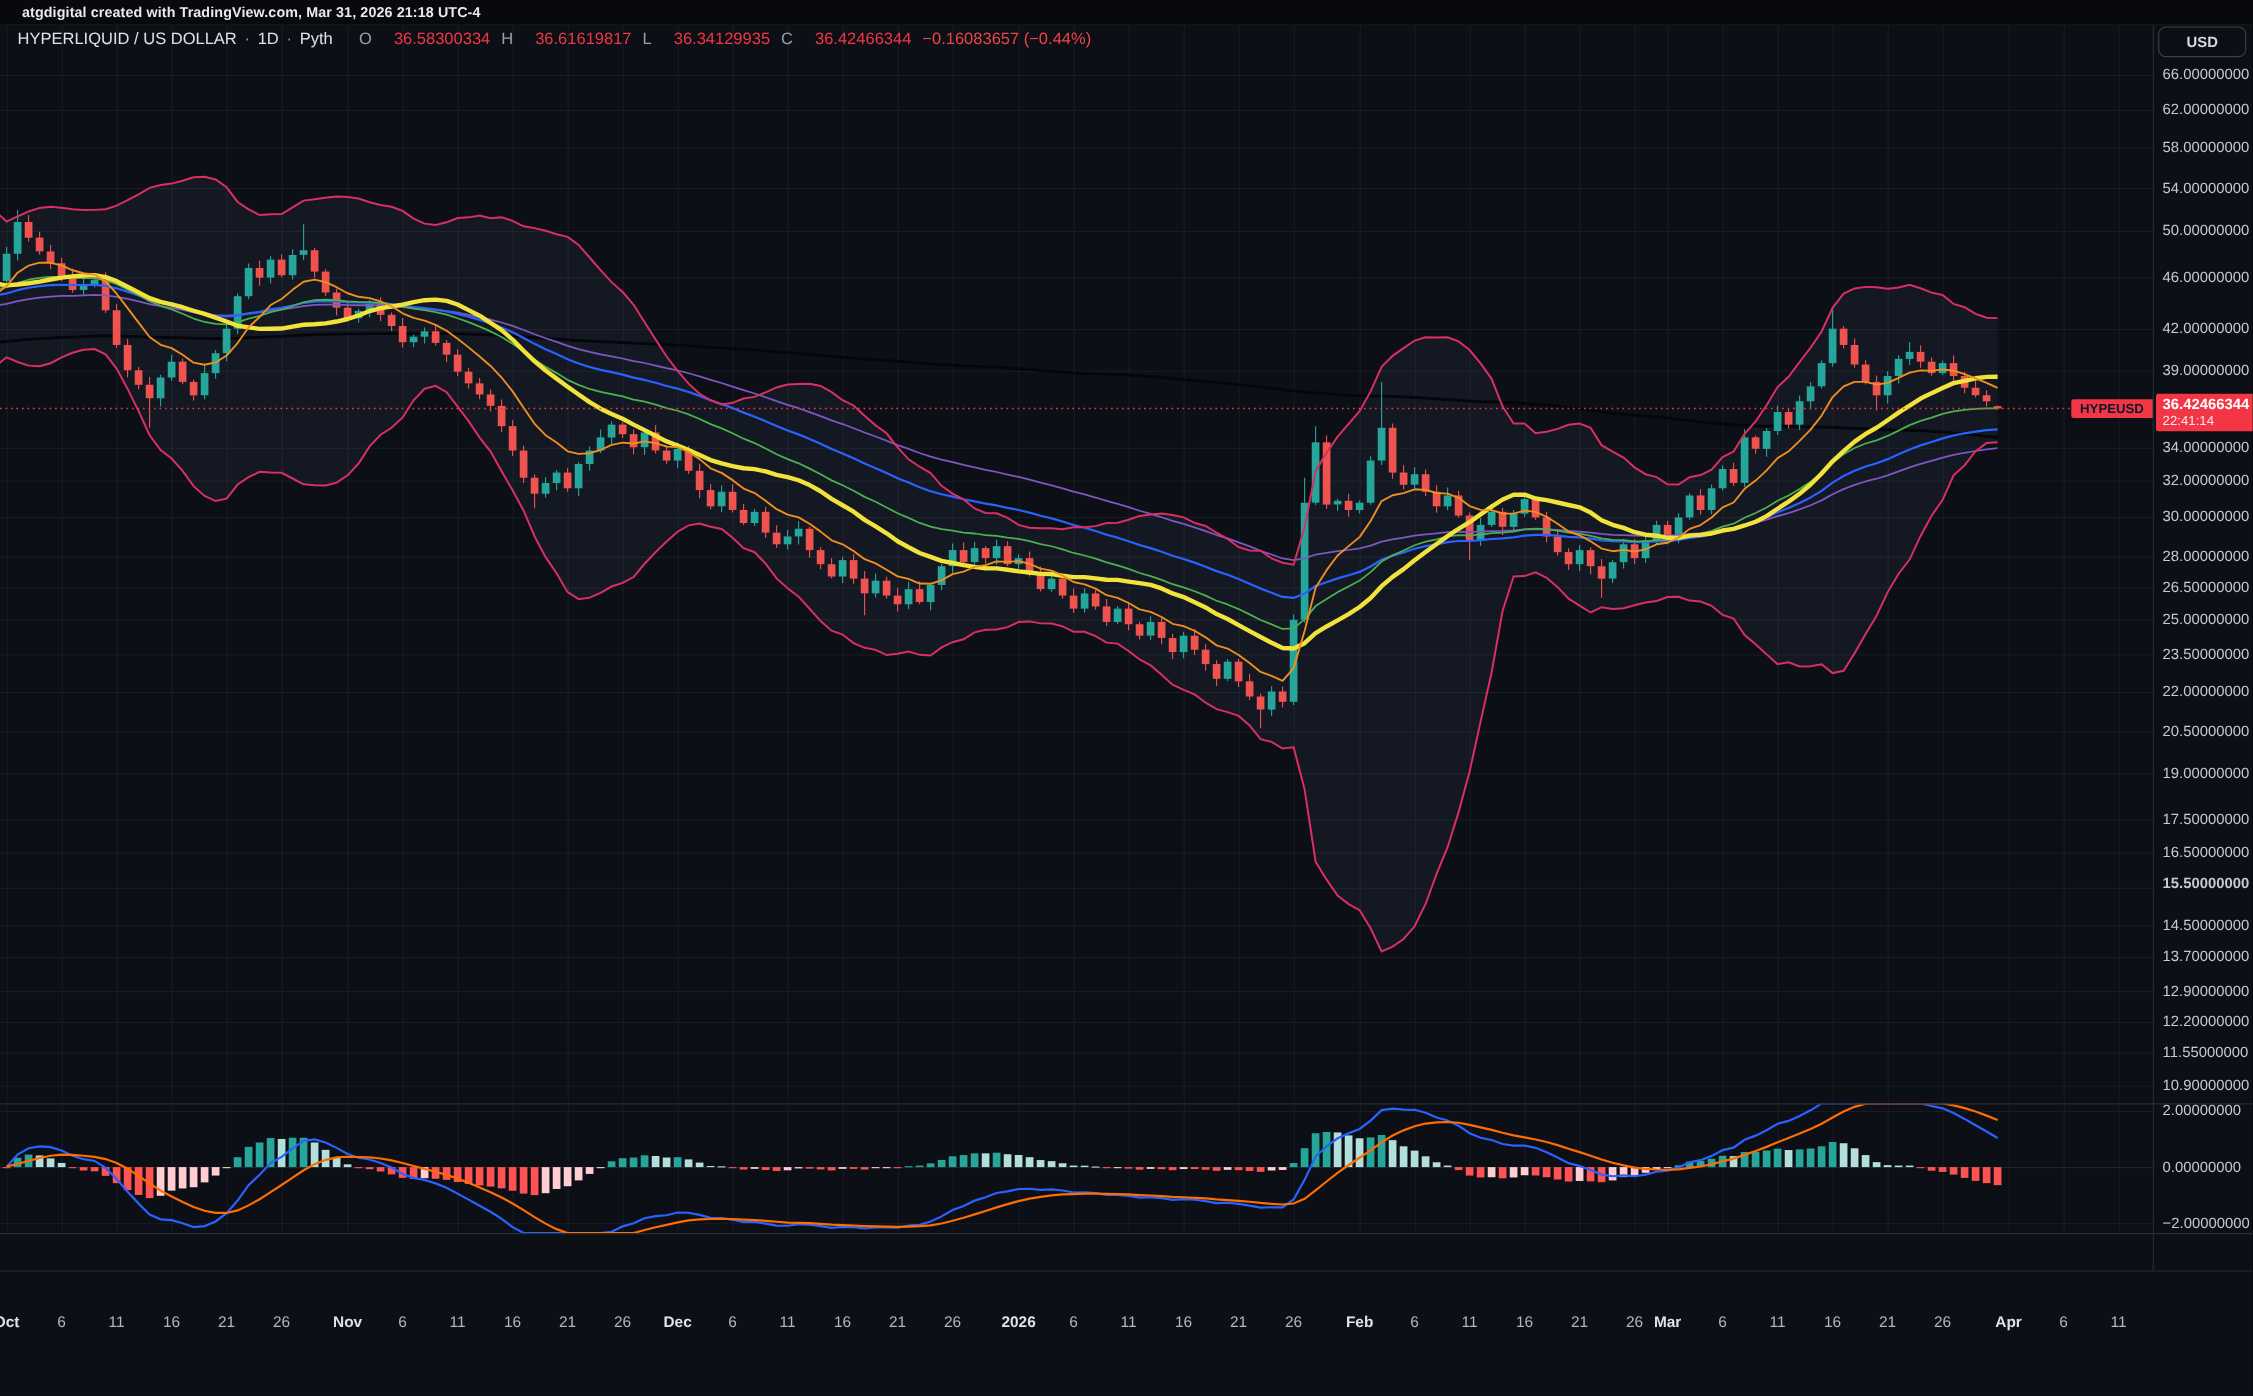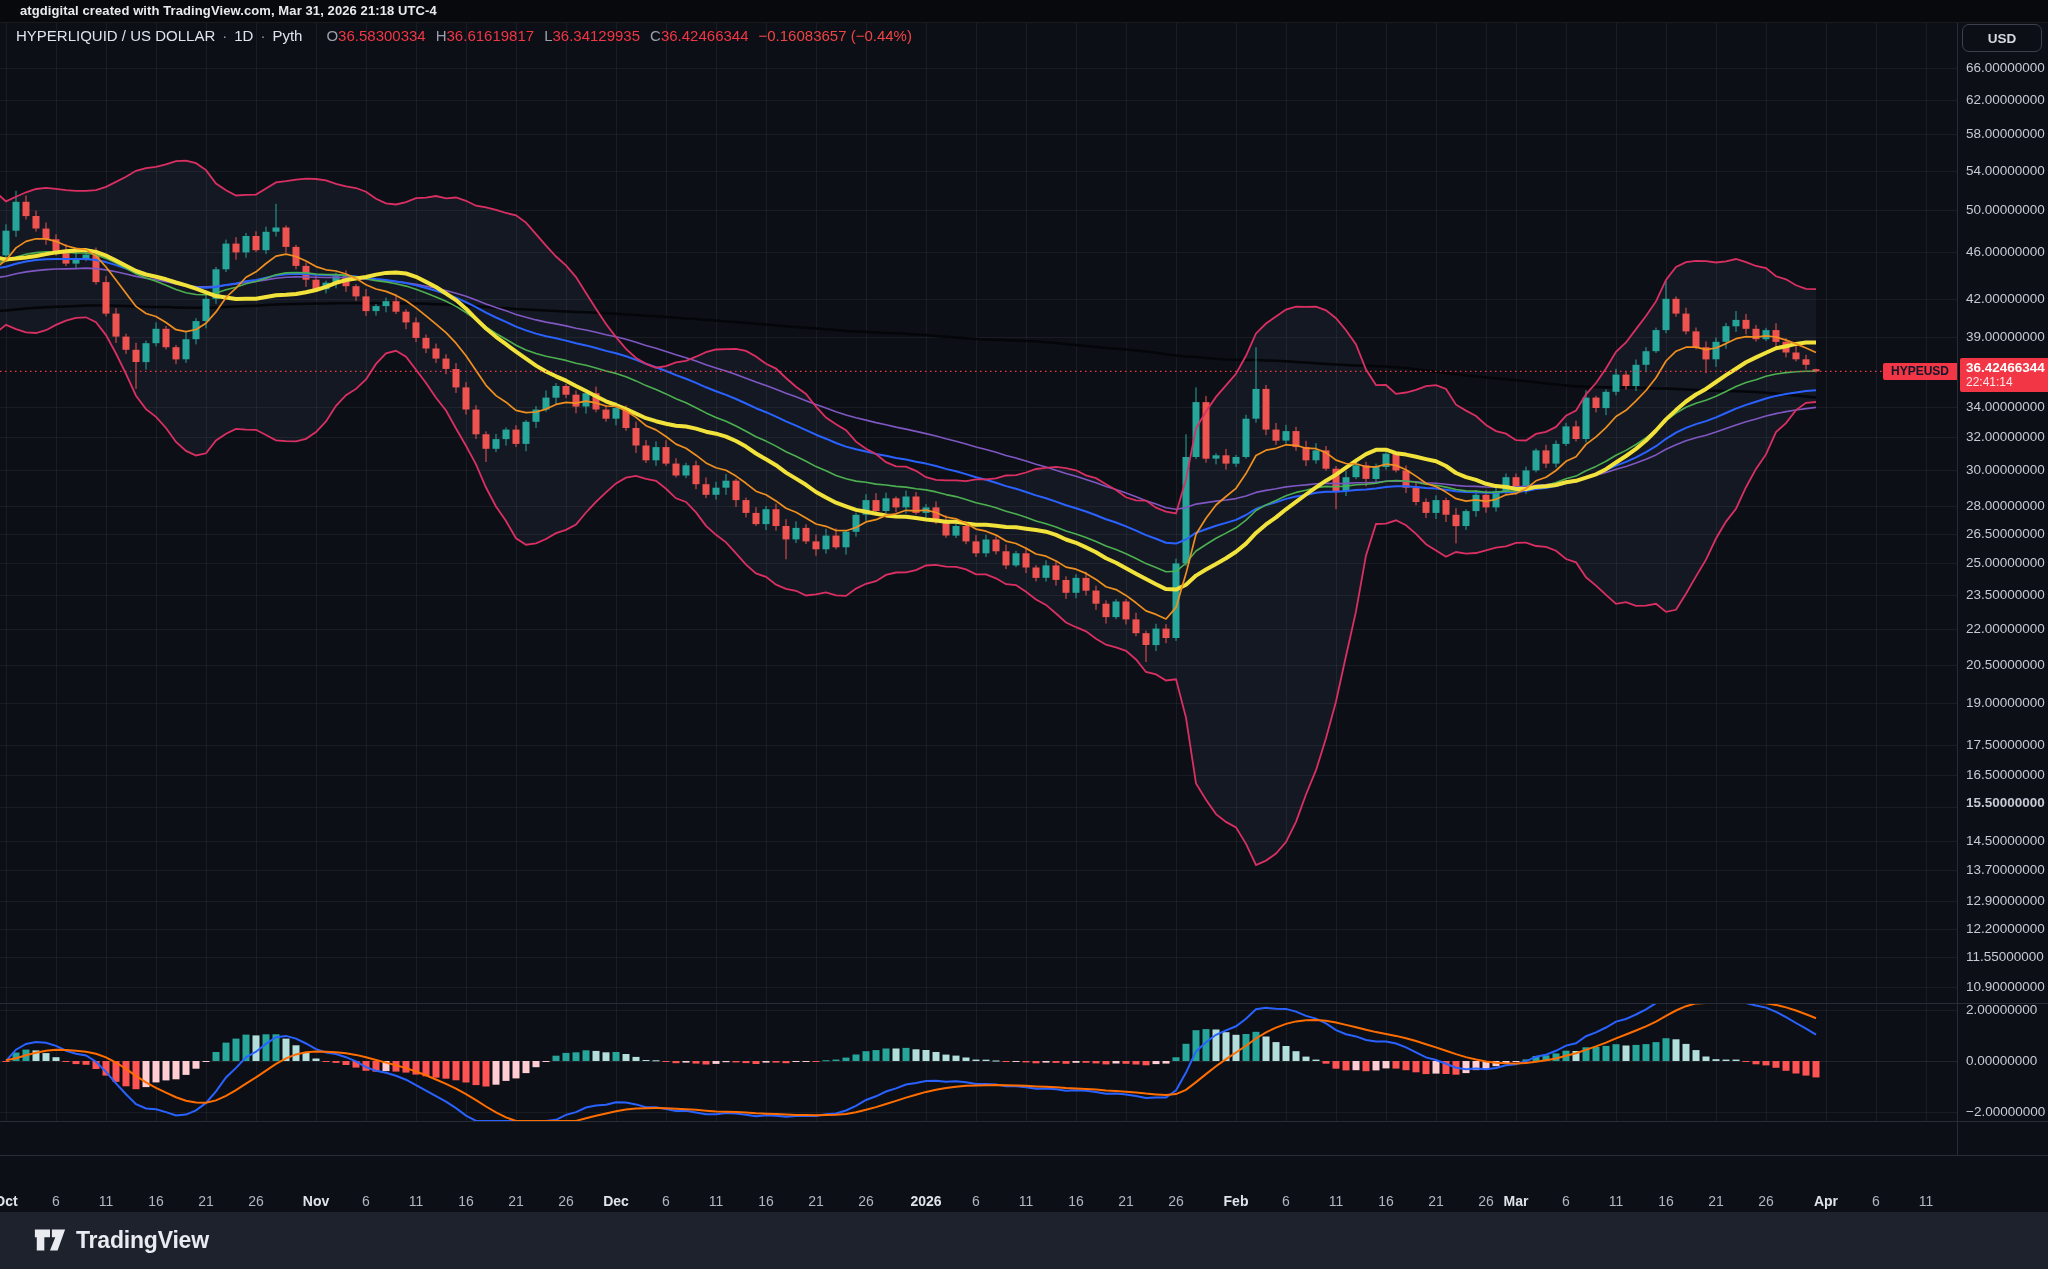--- a/index.html
+++ b/index.html
@@ -6,21 +6,21 @@
   .stage{position:relative;width:2048px;height:1269px;background:#0c0f16;overflow:hidden;
          font-family:"Liberation Sans","DejaVu Sans",sans-serif;-webkit-font-smoothing:antialiased;}
   .topbar{position:absolute;left:0;top:0;width:100%;height:22px;background:#07090d;
           border-bottom:1px solid rgba(255,255,255,0.07);z-index:30;}
   .topbar-text{position:absolute;left:20px;top:0;line-height:22px;font-size:13px;color:#e8eaef;font-weight:600;letter-spacing:.1px;}
   svg.canvas{position:absolute;left:0;top:0;z-index:1;}
   .legend{position:absolute;left:16px;top:27px;z-index:25;font-size:15px;color:#dfe2ea;white-space:nowrap;}
   .legend .sep{color:#9aa0ab;margin:0 7px;}
   .legend .ohlc{margin-left:14px;}
   .legend .k{color:#9aa0ab;margin-left:10px;}
-  .legend .v{color:#f23645;}
+  .legend .v{color:#f23645;padding-left:20px;}
   .legend .chg{color:#ef4444;margin-left:10px;}
   .usd-btn{position:absolute;left:1962px;top:24px;width:78px;height:26px;border:1px solid #3c414d;border-radius:7px;
            color:#d6d9e0;font-size:13.5px;font-weight:700;display:flex;align-items:center;justify-content:center;z-index:25;cursor:pointer;}
   .price-axis{position:absolute;left:1957px;top:22px;width:91px;height:1133px;z-index:20;}
   .axis-label{position:absolute;left:9px;height:14px;line-height:14px;font-size:13.5px;color:#c6cad4;white-space:nowrap;}
   .time-axis{position:absolute;left:0;top:1155px;width:1957px;height:57px;z-index:20;overflow:hidden;}
   .time-label{position:absolute;top:38px;transform:translateX(-50%);font-size:14px;color:#b2b6c1;white-space:nowrap;}
   .time-label.month{color:#e0e3ea;font-weight:600;}
   .price-tag{position:absolute;right:91px;top:363px;height:17px;background:#f23645;color:#0f172a;font-size:12px;font-weight:700;
              line-height:17px;padding:0 8px;border-radius:2px 0 0 2px;z-index:26;}
@@ -778,23 +778,14 @@
     </div>
 
   <div class="price-tag" style="top: 363px;">
     <span>HYPEUSD</span>
   </div>
   <div class="axis-price-box" style="top: 358px;">
     <div class="val">36.42466344</div>
     <div class="cd">22:41:14</div>
   </div>
 
-  <div class="footer">
-    <div class="brand">
-      <svg width="34" height="28" viewBox="0 0 36 28">
-        <polygon points="2,3 18,3 18,11 12,11 12,25 4,25 4,11 2,11" fill="#e9ebf1"></polygon>
-        <polygon points="20,3 34,3 26,25 18,25 23.6,11 20,11" fill="#e9ebf1"></polygon>
-      </svg>
-      <span class="brand-text">TradingView</span>
-    </div>
-  </div>
 
 </div>
 
 </body></html>

